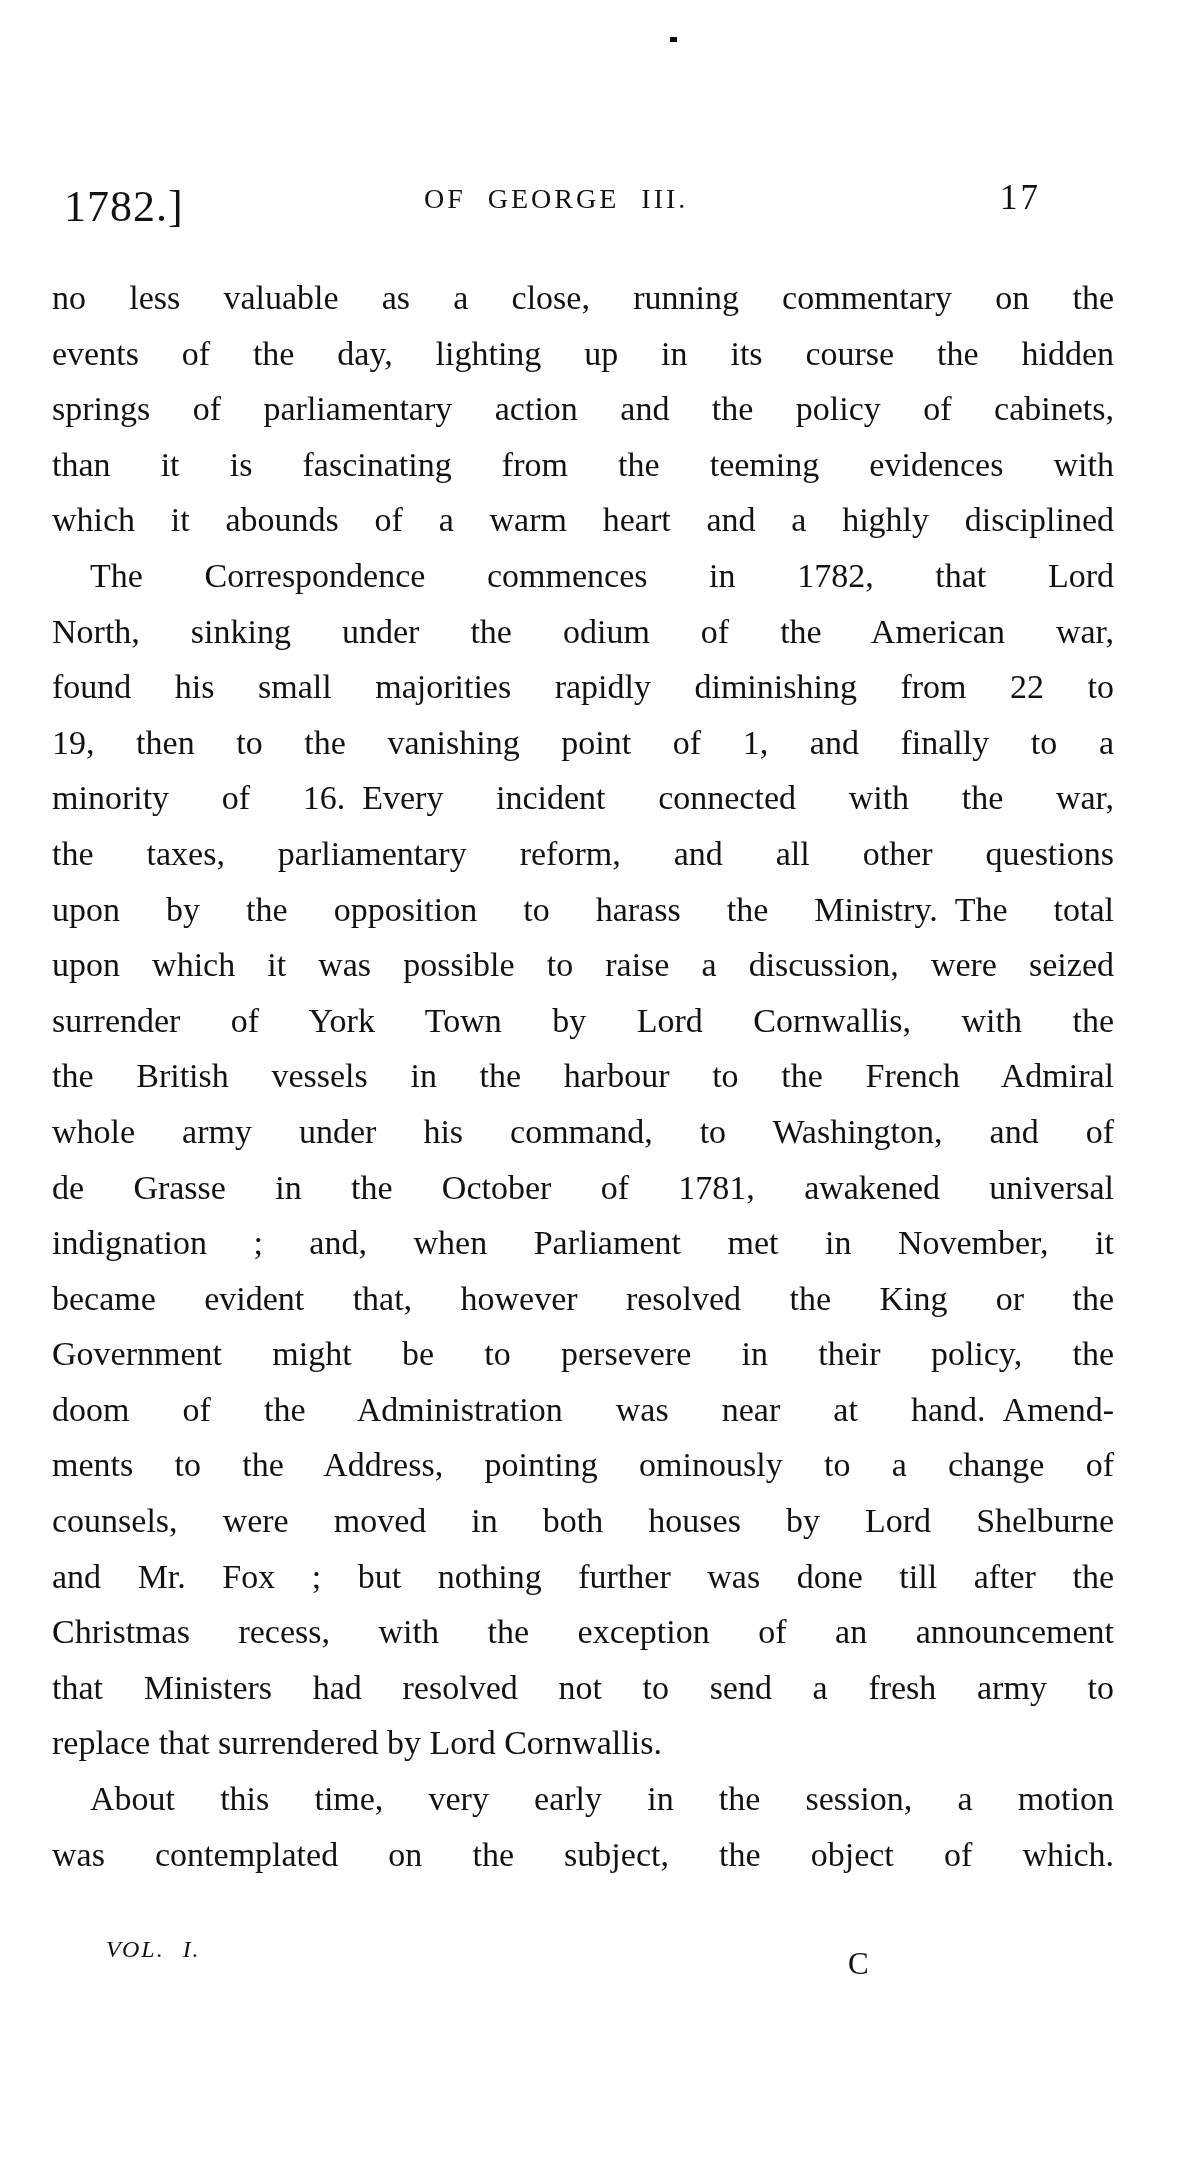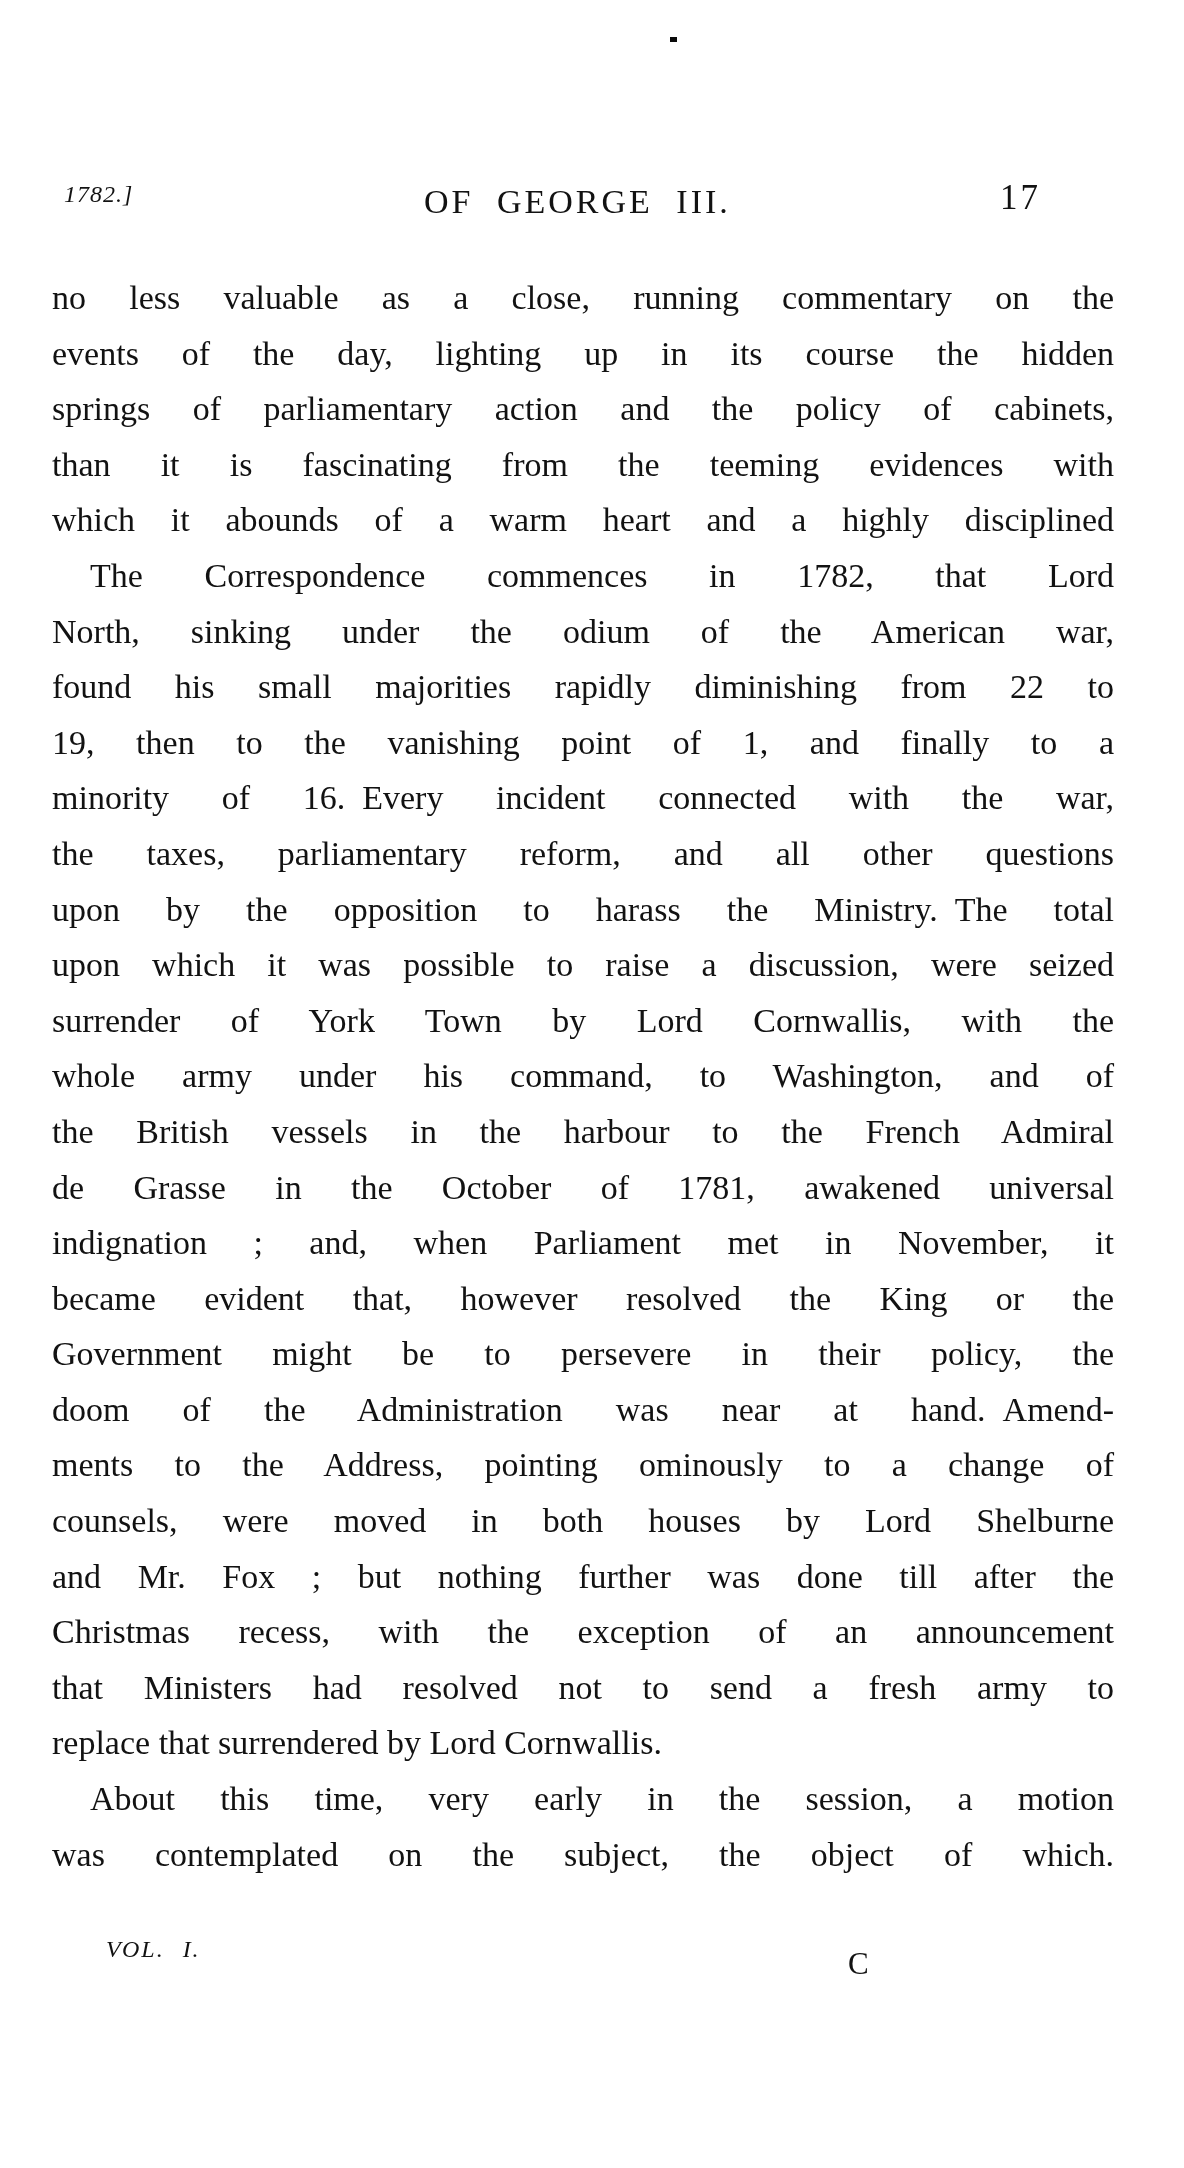--- a/index.html
+++ b/index.html
@@ -21,29 +21,28 @@
     left: 670px;
     top: 37px;
     width: 7px;
     height: 5px;
     background: #0a0a0a;
   }
   .header-year {
     position: absolute;
     left: 64px;
     top: 181px;
-    font-size: 24px;
+    font-size: 44px;
     letter-spacing: 1px;
-    font-style: italic;
   }
   .header-title {
     position: absolute;
     left: 424px;
     top: 183px;
-    font-size: 34px;
+    font-size: 28px;
     letter-spacing: 3px;
     word-spacing: 12px;
   }
   .header-pagenum {
     position: absolute;
     left: 1000px;
     top: 178px;
     font-size: 35px;
     letter-spacing: 3px;
   }
@@ -103,22 +102,22 @@
       <div class="line">which it abounds of a warm heart and a highly disciplined</div>
       <div class="line indent">The Correspondence commences in 1782, that Lord</div>
       <div class="line">North, sinking under the odium of the American war,</div>
       <div class="line">found his small majorities rapidly diminishing from 22 to</div>
       <div class="line">19, then to the vanishing point of 1, and finally to a</div>
       <div class="line">minority of 16. Every incident connected with the war,</div>
       <div class="line">the taxes, parliamentary reform, and all other questions</div>
       <div class="line">upon by the opposition to harass the Ministry. The total</div>
       <div class="line">upon which it was possible to raise a discussion, were seized</div>
       <div class="line">surrender of York Town by Lord Cornwallis, with the</div>
+      <div class="line">the British vessels in the harbour to the French Admiral</div>
       <div class="line">whole army under his command, to Washington, and of</div>
-      <div class="line">the British vessels in the harbour to the French Admiral</div>
       <div class="line">de Grasse in the October of 1781, awakened universal</div>
       <div class="line">indignation ; and, when Parliament met in November, it</div>
       <div class="line">became evident that, however resolved the King or the</div>
       <div class="line">Government might be to persevere in their policy, the</div>
       <div class="line">doom of the Administration was near at hand. Amend-</div>
       <div class="line">ments to the Address, pointing ominously to a change of</div>
       <div class="line">counsels, were moved in both houses by Lord Shelburne</div>
       <div class="line">and Mr. Fox ; but nothing further was done till after the</div>
       <div class="line">Christmas recess, with the exception of an announcement</div>
       <div class="line">that Ministers had resolved not to send a fresh army to</div>

